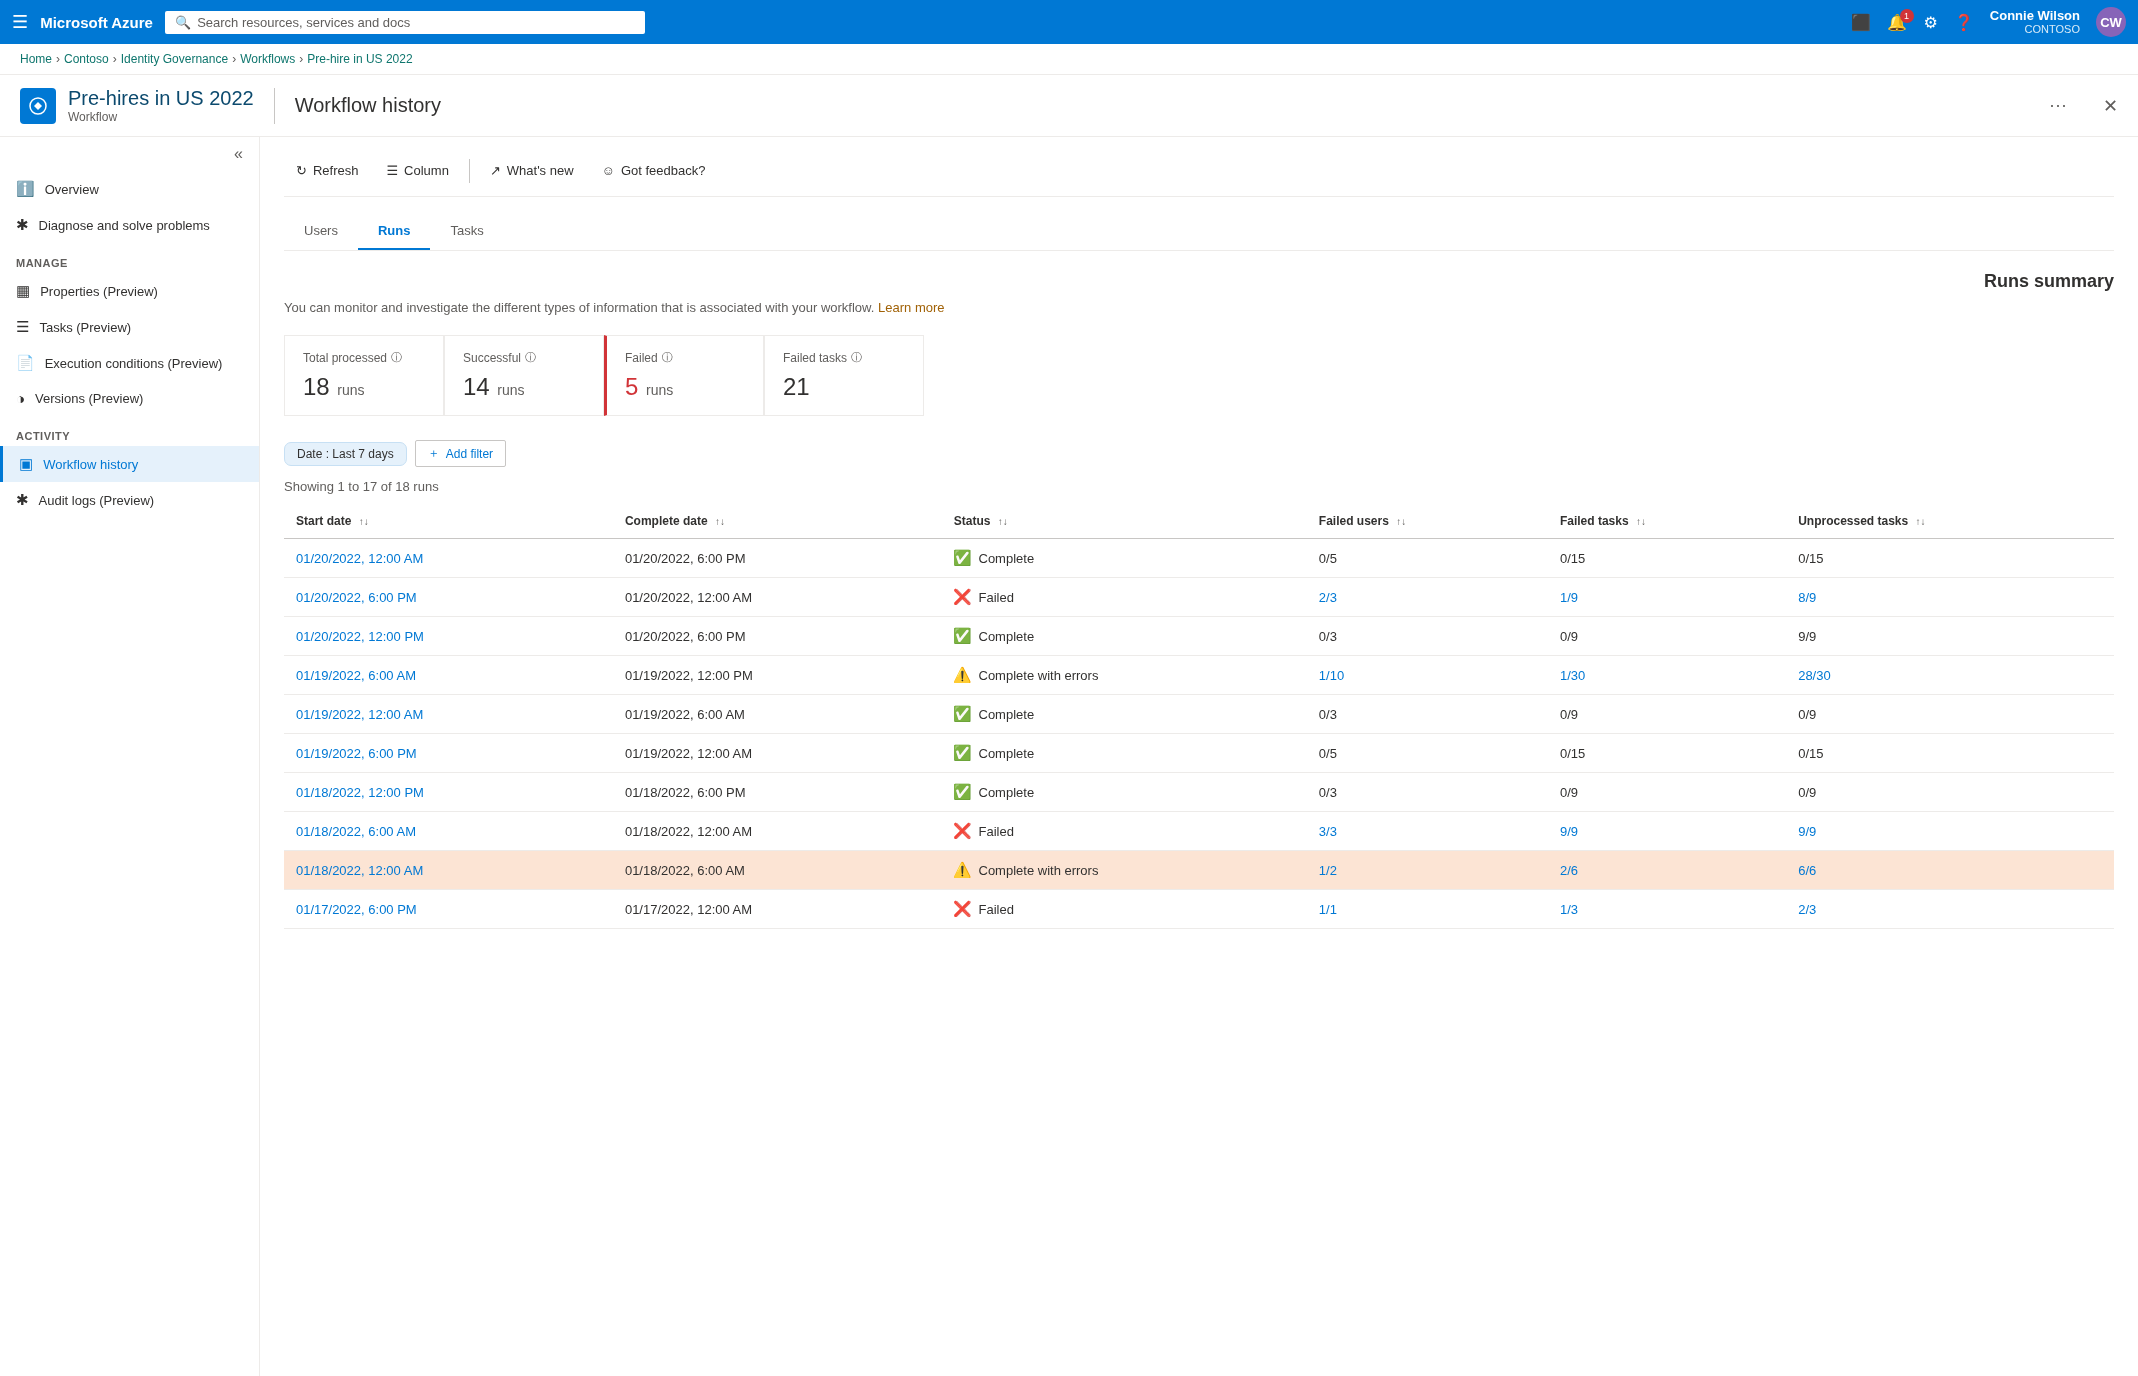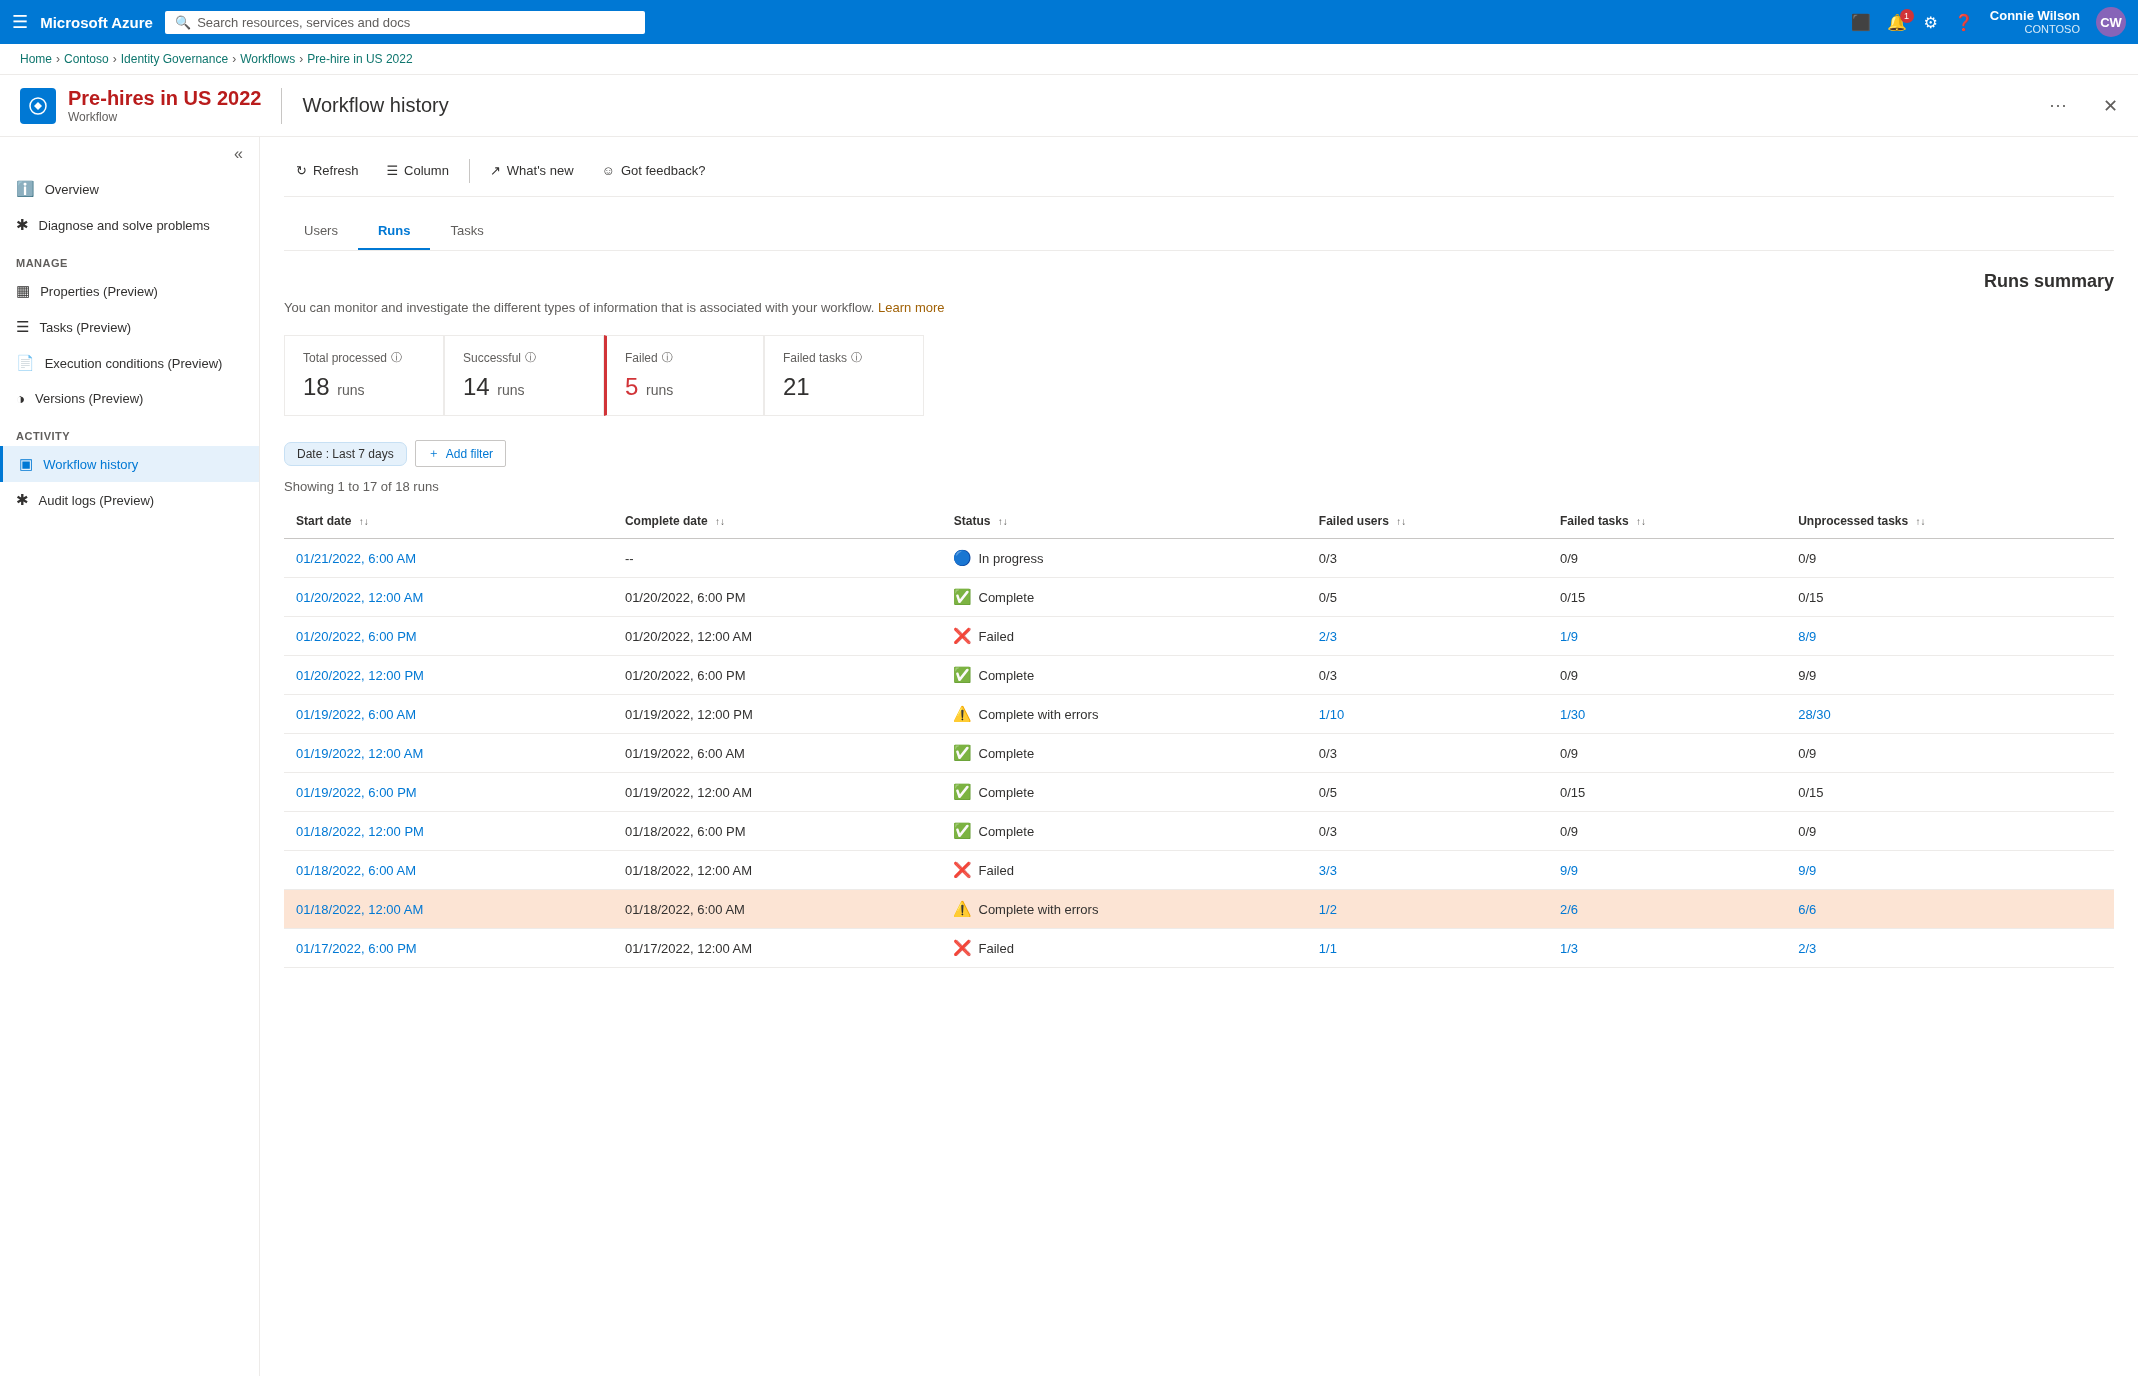--- a/index.html
+++ b/index.html
@@ -94,21 +94,21 @@
       width: 36px;
       height: 36px;
       background: #0078d4;
       border-radius: 4px;
       display: flex;
       align-items: center;
       justify-content: center;
       color: white;
       font-size: 18px;
     }
-    .page-header-title h1 { font-size: 20px; font-weight: 700; color: #b91c1c; }
+    .page-header-title h1 { font-size: 20px; font-weight: 400; color: #0c4a6e; }
     .page-header-title .subtitle { font-size: 12px; color: #605e5c; }
     .page-header-divider { width: 1px; height: 36px; background: #c8c6c4; margin: 0 8px; }
     .page-header-subtitle { font-size: 20px; font-weight: 300; color: #323130; }
     .page-header-more { margin-left: auto; font-size: 18px; color: #605e5c; cursor: pointer; }
     .page-close { color: #605e5c; font-size: 18px; cursor: pointer; }
 
     
     .main-layout { display: flex; height: calc(100vh - 130px); }
 
     
@@ -509,41 +509,20 @@
               <span>Failed tasks</span>
               <span class="sort-icon">↑↓</span>
             </th>
             <th>
               <span>Unprocessed tasks</span>
               <span class="sort-icon">↑↓</span>
             </th>
           </tr>
         </thead>
         <tbody id="table-body">
-        <tr>
-    <td>
-      <a class="link-cell">01/21/2022, 6:00 AM</a>
-    </td>
-    <td>--</td>
-    <td>
-      <div class="status-cell">
-        <span class="status-icon status-in-progress">🔵</span>
-        <span>In progress</span>
-      </div>
-    </td>
-    <td>
-      <span>0/3</span>
-    </td>
-    <td>
-      <span>0/9</span>
-    </td>
-    <td>
-      <span>0/9</span>
-    </td>
-  </tr>
             <tr>
     <td>
       <a class="link-cell">01/20/2022, 12:00 AM</a>
     </td>
     <td>01/20/2022, 6:00 PM</td>
     <td>
       <div class="status-cell">
         <span class="status-icon status-complete">✅</span>
         <span>Complete</span>
       </div>

